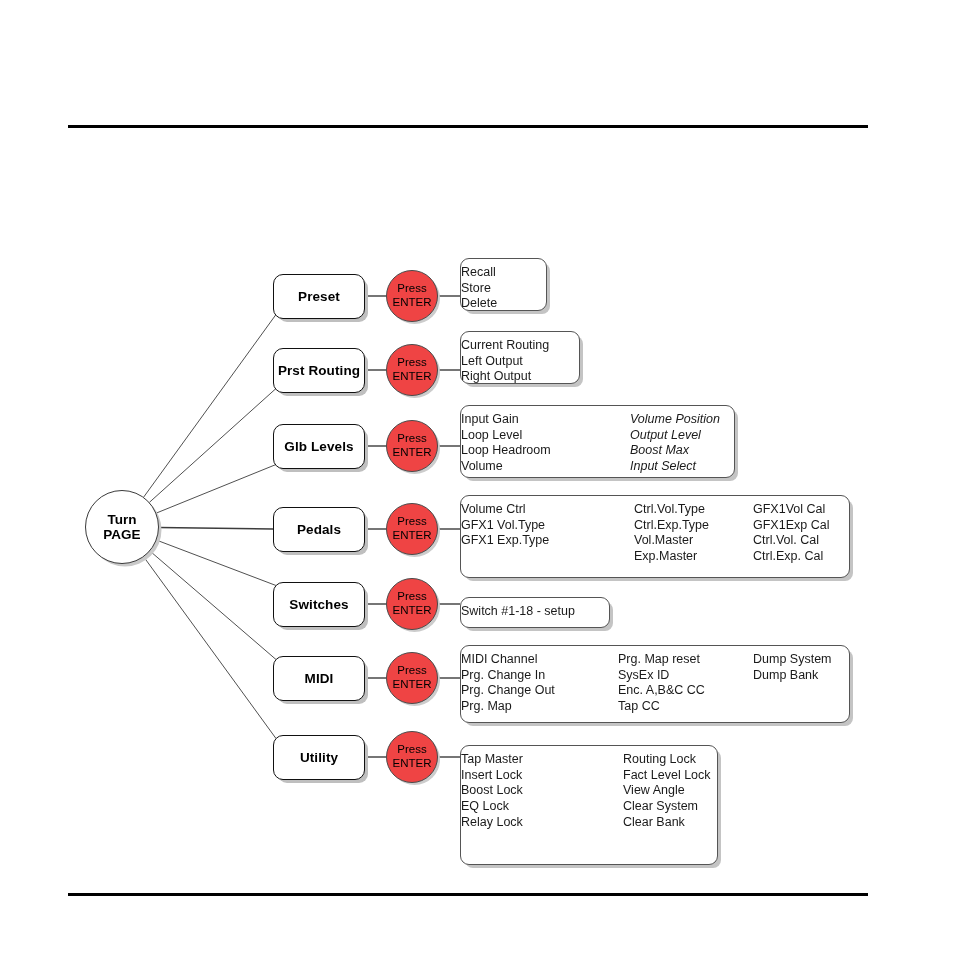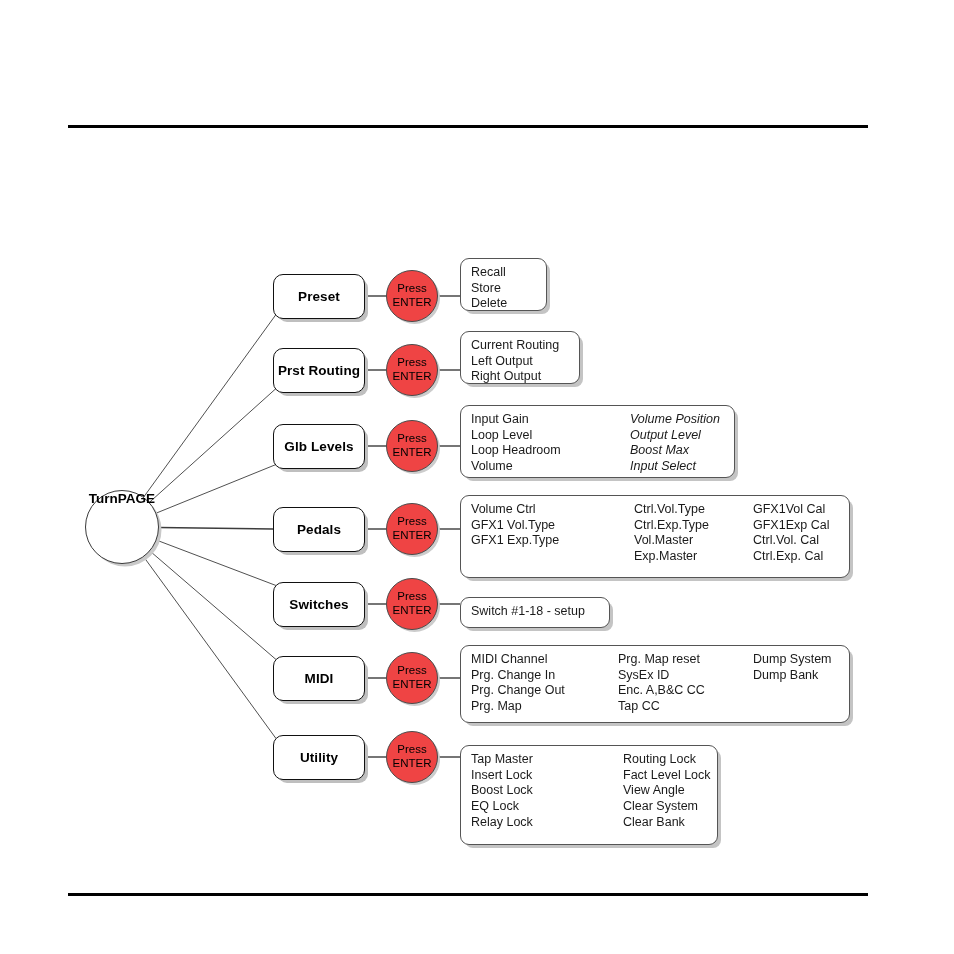--- a/index.html
+++ b/index.html
@@ -44,22 +44,22 @@
 
   
   .hub {
     position: absolute;
     box-sizing: border-box;
     border: 1.4px solid #3a3a3a;
     border-radius: 50%;
     background: #ffffff;
     box-shadow: 3px 3px 0 -0.5px #c9c9c9;
     display: flex;
-    flex-direction: row;
-    align-items: flex-start;
+    flex-direction: column;
+    align-items: center;
     justify-content: center;
     font-weight: bold;
     line-height: 1.12;
   }
   .hub .hub-line { display: block; text-align: center; }
 
   
   .menu-box {
     position: absolute;
     box-sizing: border-box;
@@ -93,21 +93,21 @@
   .enter-circle .ec-line { display: block; text-align: center; }
 
   
   .detail-panel {
     position: absolute;
     box-sizing: border-box;
     border: 1.1px solid #555555;
     border-radius: 9px;
     background: #ffffff;
     box-shadow: 4px 4px 0 -1px #c4c4c4;
-    padding: 6px 10px 6px 10px;
+    padding: 6px 10px 6px 0;
     display: flex;
     flex-direction: row;
   }
   .panel-col {
     display: flex;
     flex-direction: column;
   }
   .panel-item {
     font-size: 12.5px;
     line-height: 1.25;
@@ -265,21 +265,21 @@
           <div class="panel-item">Dump Bank</div>
         </div>
       </div>
       <div class="menu-box" style="left: 273px; top: 734.5px; width: 92px; height: 45px;">
         <span>Utility</span>
       </div>
       <div class="enter-circle" style="left: 386px; top: 731px; width: 52px; height: 52px;">
         <span class="ec-line">Press</span>
         <span class="ec-line">ENTER</span>
       </div>
-      <div class="detail-panel" style="left: 460px; top: 745px; width: 258px; height: 100px; position: absolute;">
+      <div class="detail-panel" style="left: 460px; top: 745px; width: 258px; height: 120px; position: absolute;">
         <div class="panel-col">
           <div class="panel-item">Tap Master</div>
           <div class="panel-item">Insert Lock</div>
           <div class="panel-item">Boost Lock</div>
           <div class="panel-item">EQ Lock</div>
           <div class="panel-item">Relay Lock</div>
         </div>
         <div class="panel-col" style="margin-left: 0px; position: absolute; left: 162px; top: 6px;">
           <div class="panel-item">Routing Lock</div>
           <div class="panel-item">Fact Level Lock</div>

